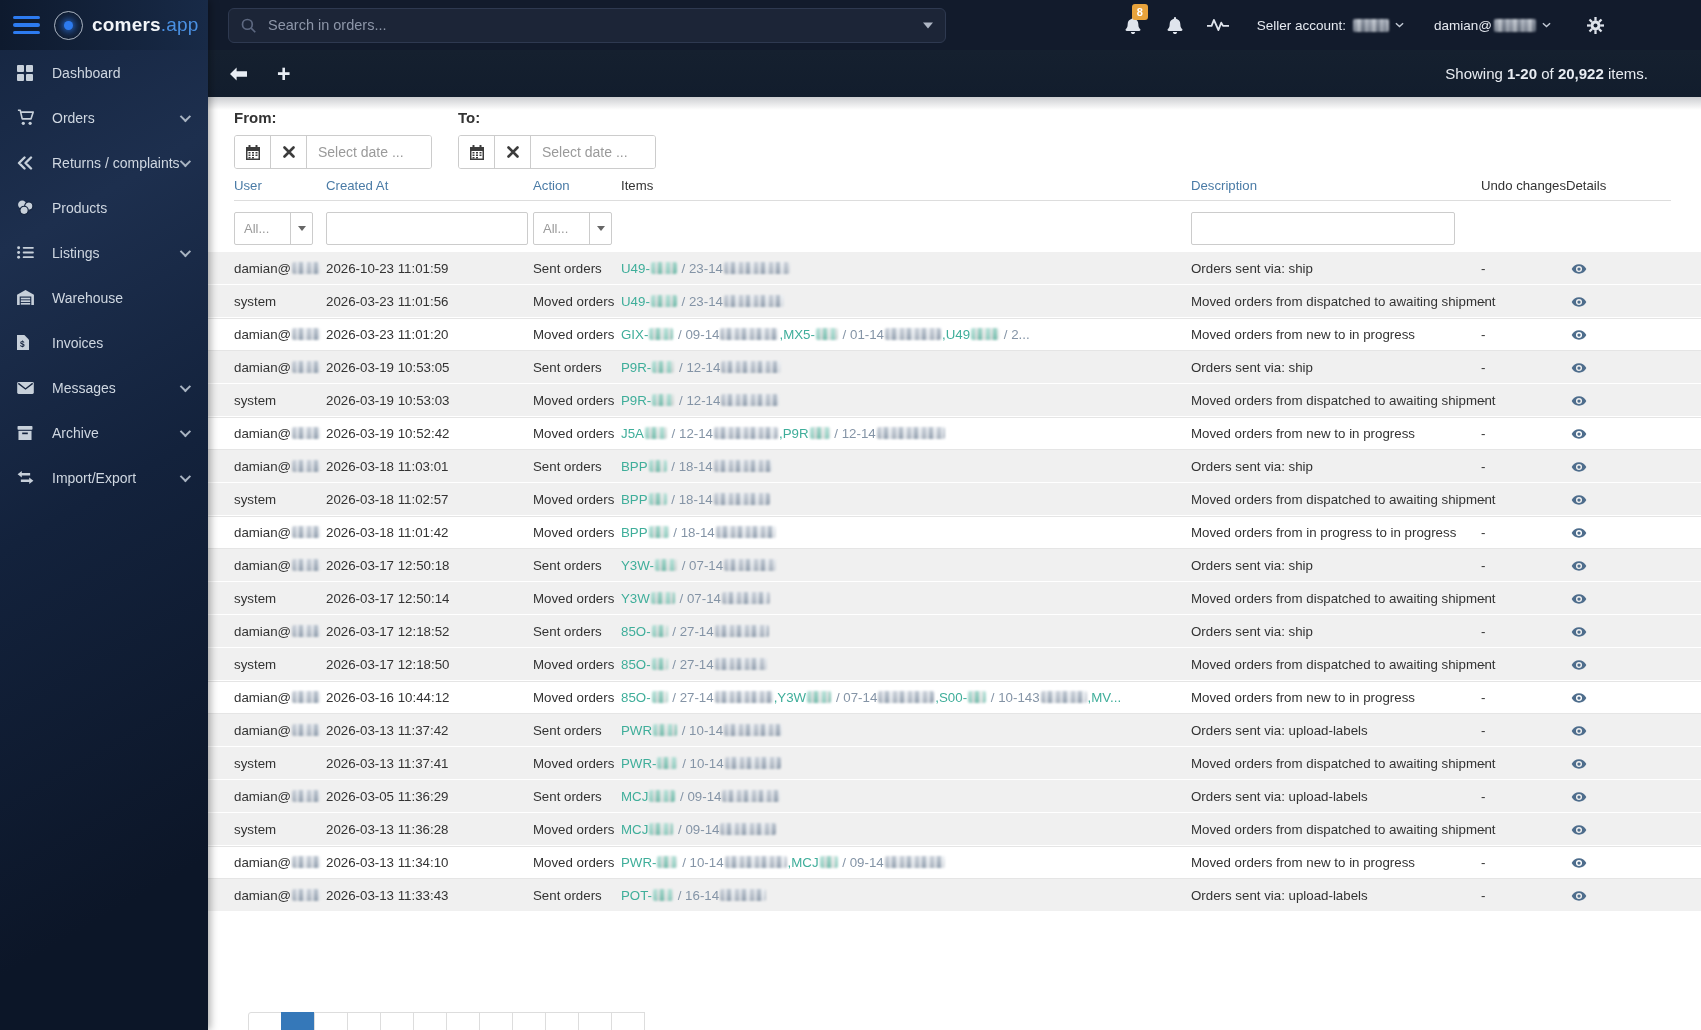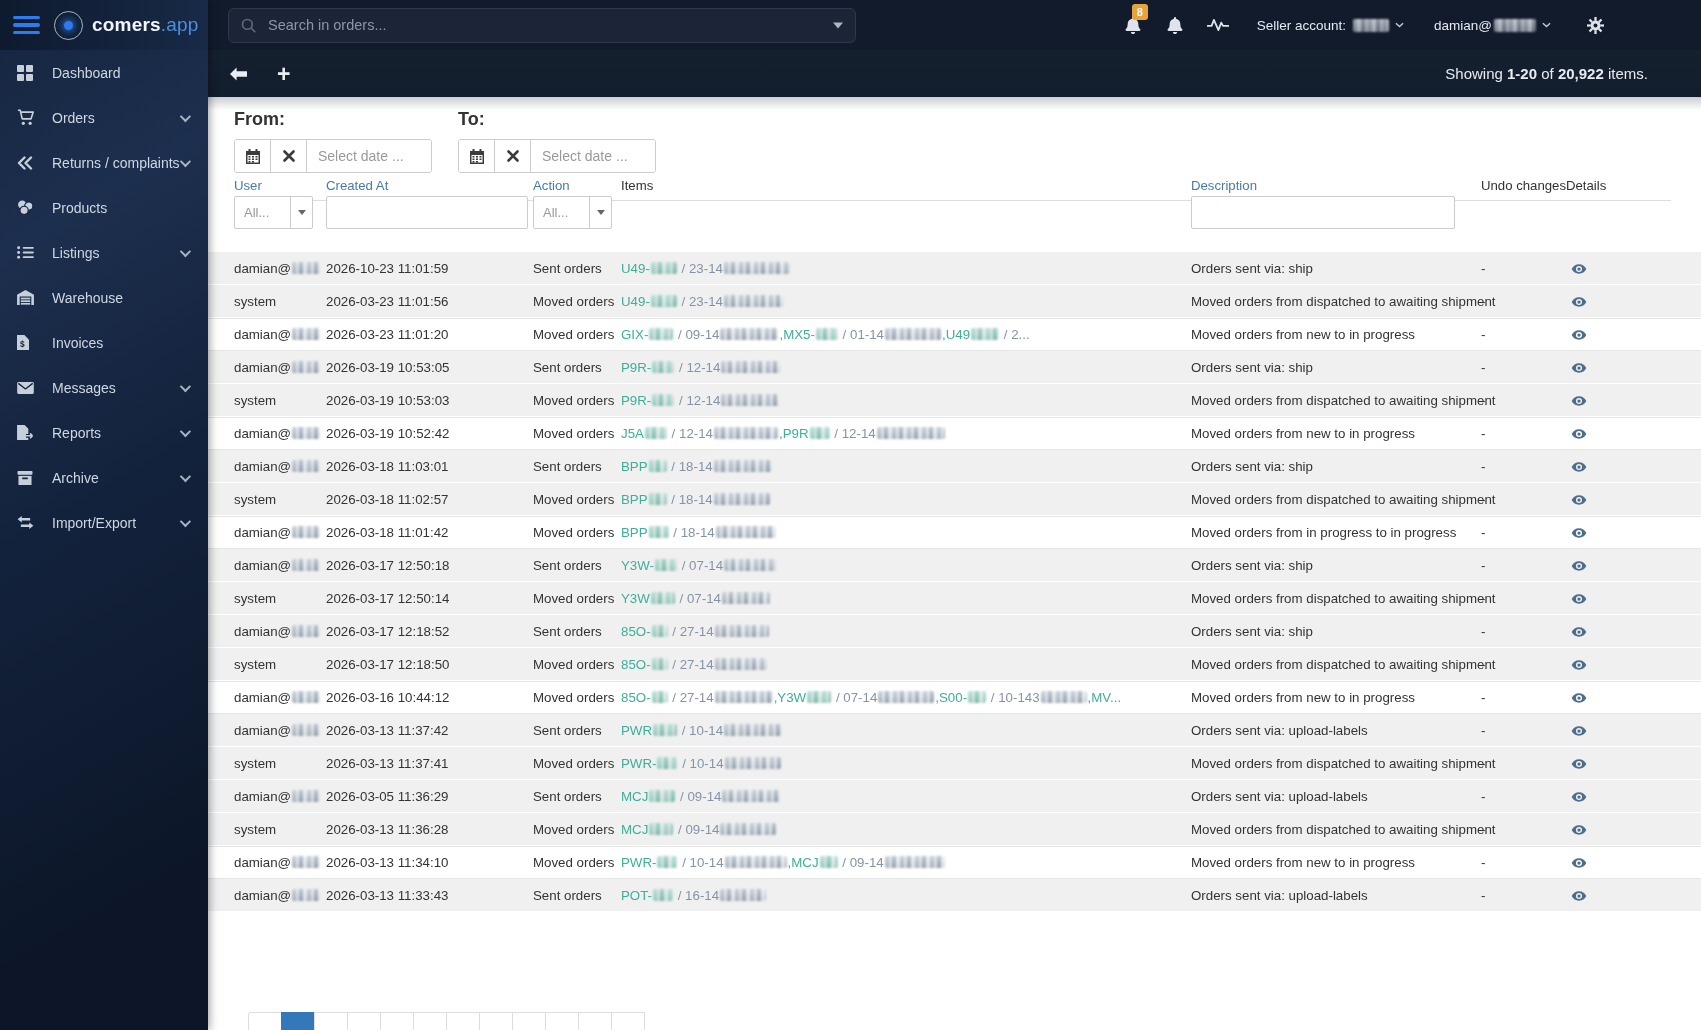--- a/index.html
+++ b/index.html
@@ -25,21 +25,21 @@
   .nav-item { display:flex; align-items:center; height:45px; padding:0 16px 0 17px;
     color:#cfd7e1; font-size:14px; text-decoration:none; cursor:pointer; position:relative; }
   .nav-icon { width:20px; margin-right:15px; display:flex; align-items:center; color:#c7d0da; }
   .nav-label { flex:1; white-space:nowrap; }
   .nav-chevron { width:8px; height:8px; border-right:2px solid #a9b4c2; border-bottom:2px solid #a9b4c2;
     transform:rotate(45deg) translateY(-2px); margin-right:4px; }
 
   
   .topbar { position:absolute; left:208px; top:0; height:50px; right:0;
     background:#121b2c; display:flex; align-items:center; padding:0 97px 0 20px; z-index:2; }
-  .searchbox { width:628px; height:35px; background:#1c2537; border:1px solid #2e3950;
+  .searchbox { width:718px; height:35px; background:#1c2537; border:1px solid #2e3950;
     border-radius:6px; display:flex; align-items:center; padding:12px 12px; }
   .searchbox .sicon { color:#5d6880; margin-right:12px; display:flex; }
   .searchbox input { flex:1; background:transparent; border:none; outline:none;
     color:#dfe5ee; font-size:14.5px; font-family:"Liberation Sans",sans-serif; }
   .searchbox input::placeholder { color:#8d96a8; }
   .searchbox .scaret { color:#aeb6c4; margin-left:8px; display:flex; }
   .tb-right { margin-left:auto; display:flex; align-items:center; color:#dfe4ec; }
   .tb-icon { position:relative; display:flex; align-items:center; cursor:pointer; color:#dfe4ec; }
   .badge { position:absolute; top:-13px; left:7px; background:#e8a33c; color:#fff;
     font-size:11px; font-weight:bold; padding:2px 5px; border-radius:3px; line-height:1.1; }
@@ -67,35 +67,35 @@
   .showing { margin-left:auto; color:#e8ecf2; font-size:15px; }
   .showing b { font-weight:bold; }
 
   
   .content { position:absolute; left:208px; top:97px; right:0; bottom:0; background:#fff; }
   .content::before { content:''; position:absolute; left:0; right:0; top:0; height:13px;
     background:linear-gradient(180deg,rgba(25,32,45,.22),rgba(25,32,45,0)); pointer-events:none; z-index:1; }
 
   .filters { position:absolute; left:26px; top:12px; display:flex; }
   .fblock { margin-right:26px; }
-  .flabel { font-size:18px; font-weight:bold; color:#333; margin-bottom:9px; }
+  .flabel { font-size:15px; font-weight:bold; color:#333; margin-bottom:9px; }
   .dgroup { display:flex; height:34px; border:1px solid #ccc; border-radius:3px; background:#fff; overflow:hidden;justify-content:center; }
   .dbtn { width:36px; display:flex; align-items:center; justify-content:center;
     border:none; border-right:1px solid #ccc; background:#fff; cursor:pointer; color:#3c3c3c; }
   .dinput { width:124px; border:none; outline:none; padding:0 11px; font-size:14px; color:#333;
     font-family:"Liberation Sans",sans-serif; }
   .dinput::placeholder { color:#9a9a9a; }
 
   .tgrid { display:grid; grid-template-columns:92px 207px 88px 570px 290px 85px 82px; }
   .thead { position:absolute; left:26px; right:30px; top:76px; height:28px; align-items:center;
     border-bottom:1px solid #ddd; padding-bottom:2px; }
   .th { font-size:13.2px; font-weight:normal; color:#333; white-space:nowrap; }
   .th.sortable { color:#4a7ba6; cursor:pointer; }
 
-  .frow { position:absolute; left:26px; top:98px; height:34px; align-items:center; }
+  .frow { position:absolute; left:26px; top:114px; height:34px; align-items:center; }
   .fselect { display:flex; width:79px; height:33px; border:1px solid #ccc; border-radius:2px;
     background:#fff; cursor:pointer; }
   .fselect .ftxt { flex:1; font-size:13px; color:#9a9a9a; line-height:31px; padding-left:9px; }
   .fselect .fcar { width:22px; border-left:1px solid #ccc; display:flex; align-items:center; justify-content:center; }
   .tri { width:0; height:0; border-left:4px solid transparent; border-right:4px solid transparent;
     border-top:5px solid #666; }
   .ftext { height:33px; border:1px solid #ccc; border-radius:2px; padding:0 8px; font-size:13px;
     color:#333; outline:none; font-family:"Liberation Sans",sans-serif; }
 
   .tbody { position:absolute; left:0; right:0; top:155px; }
@@ -214,31 +214,20 @@
           <span class="nav-label">Invoices</span>
         </a>
         <a class="nav-item">
           <span class="nav-icon">
             <svg viewBox="0 0 18 13" width="17" height="12" fill="currentColor">
               <rect width="18" height="13" rx="1.5"></rect>
               <path d="M1.2 1.5L9 7.5l7.8-6" fill="none" stroke="#13223c" stroke-width="1.4"></path>
             </svg>
           </span>
           <span class="nav-label">Messages</span>
-          <span class="nav-chevron"></span>
-        </a>
-        <a class="nav-item">
-          <span class="nav-icon">
-            <svg viewBox="0 0 18 16" width="17" height="15" fill="currentColor">
-              <path d="M0 0h8l4 4v12H0z"></path>
-              <path d="M9.5 11.5h7m0 0l-2.6-2.6m2.6 2.6l-2.6 2.6" stroke="#13223c" stroke-width="4" fill="none"></path>
-              <path d="M9.5 11.5h7m0 0l-2.6-2.6m2.6 2.6l-2.6 2.6" stroke="currentColor" stroke-width="1.7" fill="none"></path>
-            </svg>
-          </span>
-          <span class="nav-label">Reports</span>
           <span class="nav-chevron"></span>
         </a>
         <a class="nav-item">
           <span class="nav-icon">
             <svg viewBox="0 0 16 15" width="16" height="14" fill="currentColor">
               <rect width="16" height="4" rx="0.8"></rect>
               <path d="M1 5.2h14V15H1z"></path>
               <rect x="5" y="7" width="6" height="1.8" fill="#13223c"></rect>
             </svg>
           </span>

